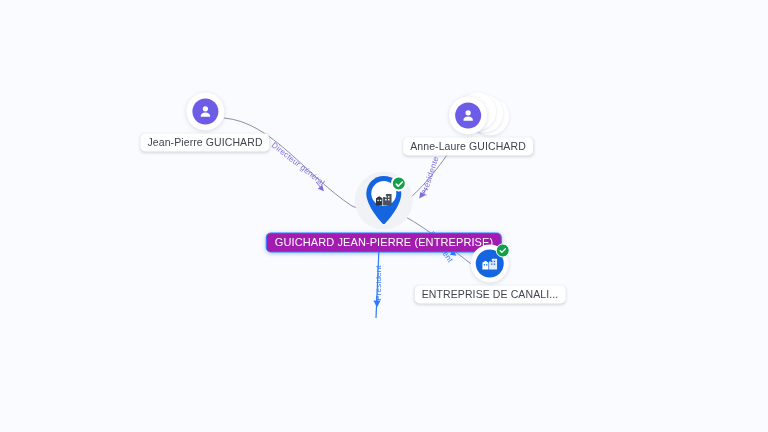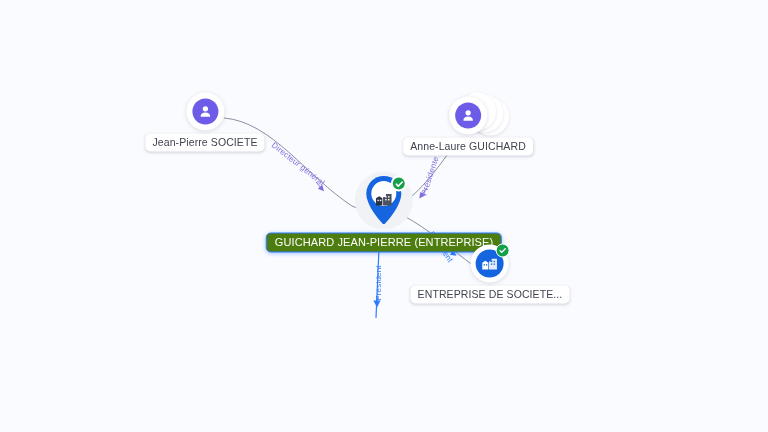--- a/index.html
+++ b/index.html
@@ -160,21 +160,21 @@
     border-radius: 5px;
     padding: 3px 7px 4px 7px;
     font-size: 10.5px;
     line-height: 11px;
     color: #40444f;
     white-space: nowrap;
     box-shadow: 0 1px 3px rgba(40,50,90,0.18);
     letter-spacing: 0.1px;
   }
   .node-label.selected {
-    background: #4d7c0f;
+    background: #a21caf;
     color: #ffffff;
     border: 1.5px solid #2f7bff;
     box-shadow: 0 1px 4px rgba(31,109,251,0.42);
     font-size: 11px;
     padding: 3px 8px 4px 8px;
   }
 
   
   .edge-label {
     position: absolute;
@@ -231,21 +231,21 @@
 
   <div class="node" style="left:205px; top:122px;">
     <div class="person-disc">
       <div class="person-avatar">
         <svg width="16" height="16" viewBox="0 0 24 24" fill="#ffffff">
           <circle cx="12" cy="8" r="4"></circle>
           <path d="M12 13.6c-4.1 0-7 2.3-7 4.6v1.8h14v-1.8c0-2.3-2.9-4.6-7-4.6z"></path>
         </svg>
       </div>
     </div>
-    <div class="node-label">Jean-Pierre SOCIETE</div>
+    <div class="node-label">Jean-Pierre GUICHARD</div>
   </div>
 
   <div class="node" style="left:468px; top:126px;">
     <div style="position:relative; width:38px; height:38px;">
       <div class="stack-shim stack-3"></div>
       <div class="stack-shim stack-2"></div>
       <div class="stack-shim stack-1"></div>
       <div class="person-disc" style="position:absolute; left:0; top:0;">
         <div class="person-avatar">
           <svg width="16" height="16" viewBox="0 0 24 24" fill="#ffffff">
@@ -300,17 +300,17 @@
           <rect x="14" y="10" width="2" height="2" fill="#1565e0"></rect>
           <rect x="18" y="10" width="2" height="2" fill="#1565e0"></rect>
         </svg>
       </div>
       <div class="badge-check">
         <svg width="8" height="8" viewBox="0 0 12 12">
           <path d="M2 6.2 L4.6 8.8 L10 3.4" fill="none" stroke="#ffffff" stroke-width="2" stroke-linecap="round" stroke-linejoin="round"></path>
         </svg>
       </div>
     </div>
-    <div class="node-label">ENTREPRISE DE SOCIETE...</div>
+    <div class="node-label">ENTREPRISE DE CANALI...</div>
   </div>
 
 
 </div>
 
 </body></html>

